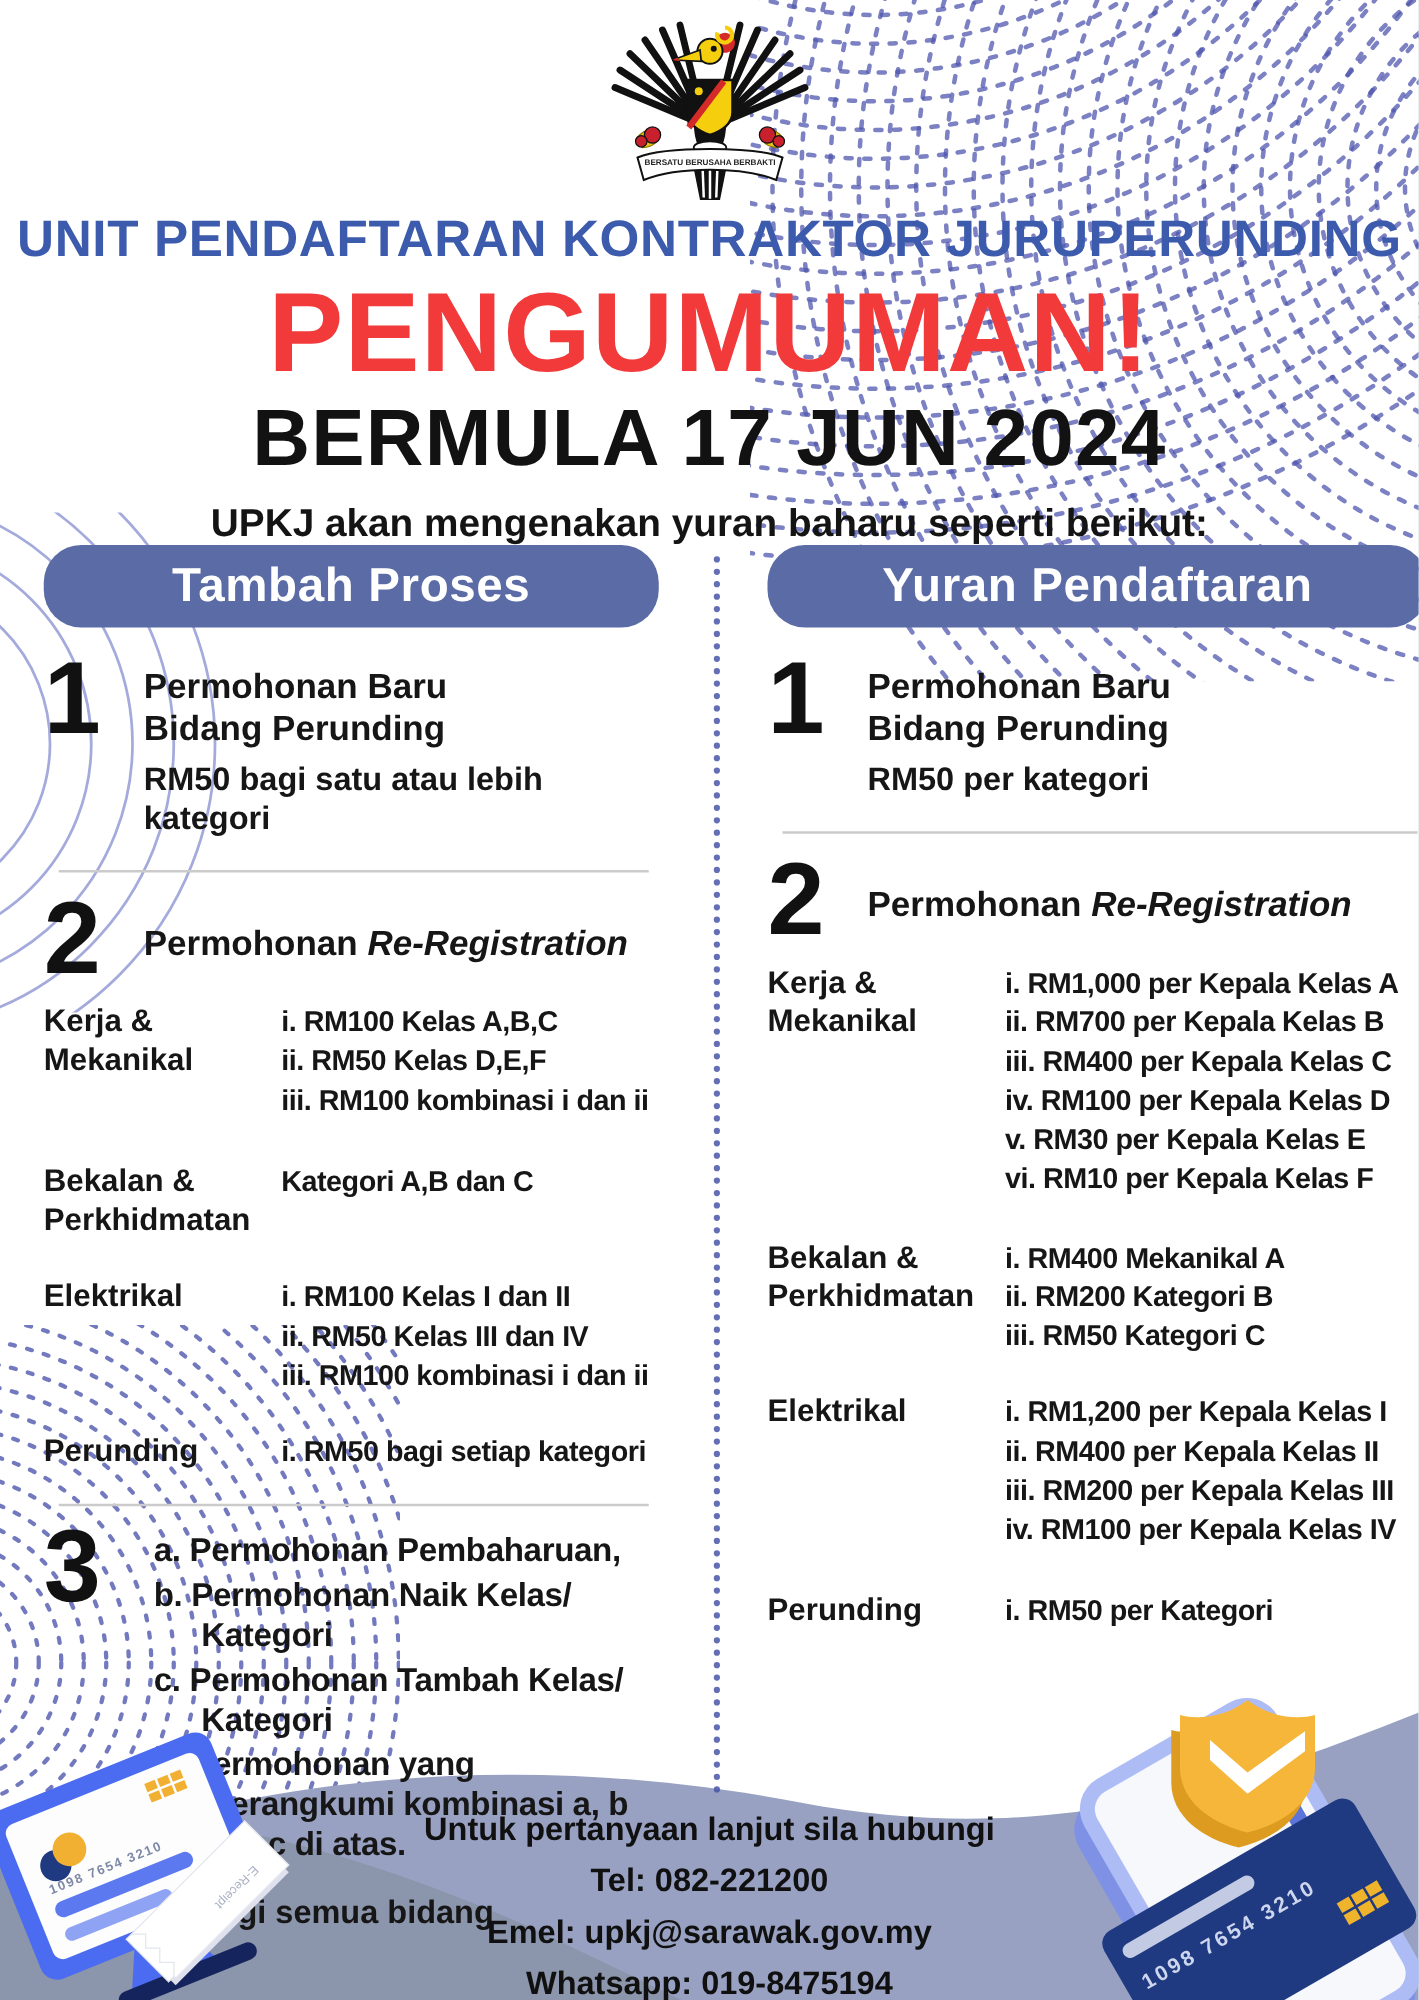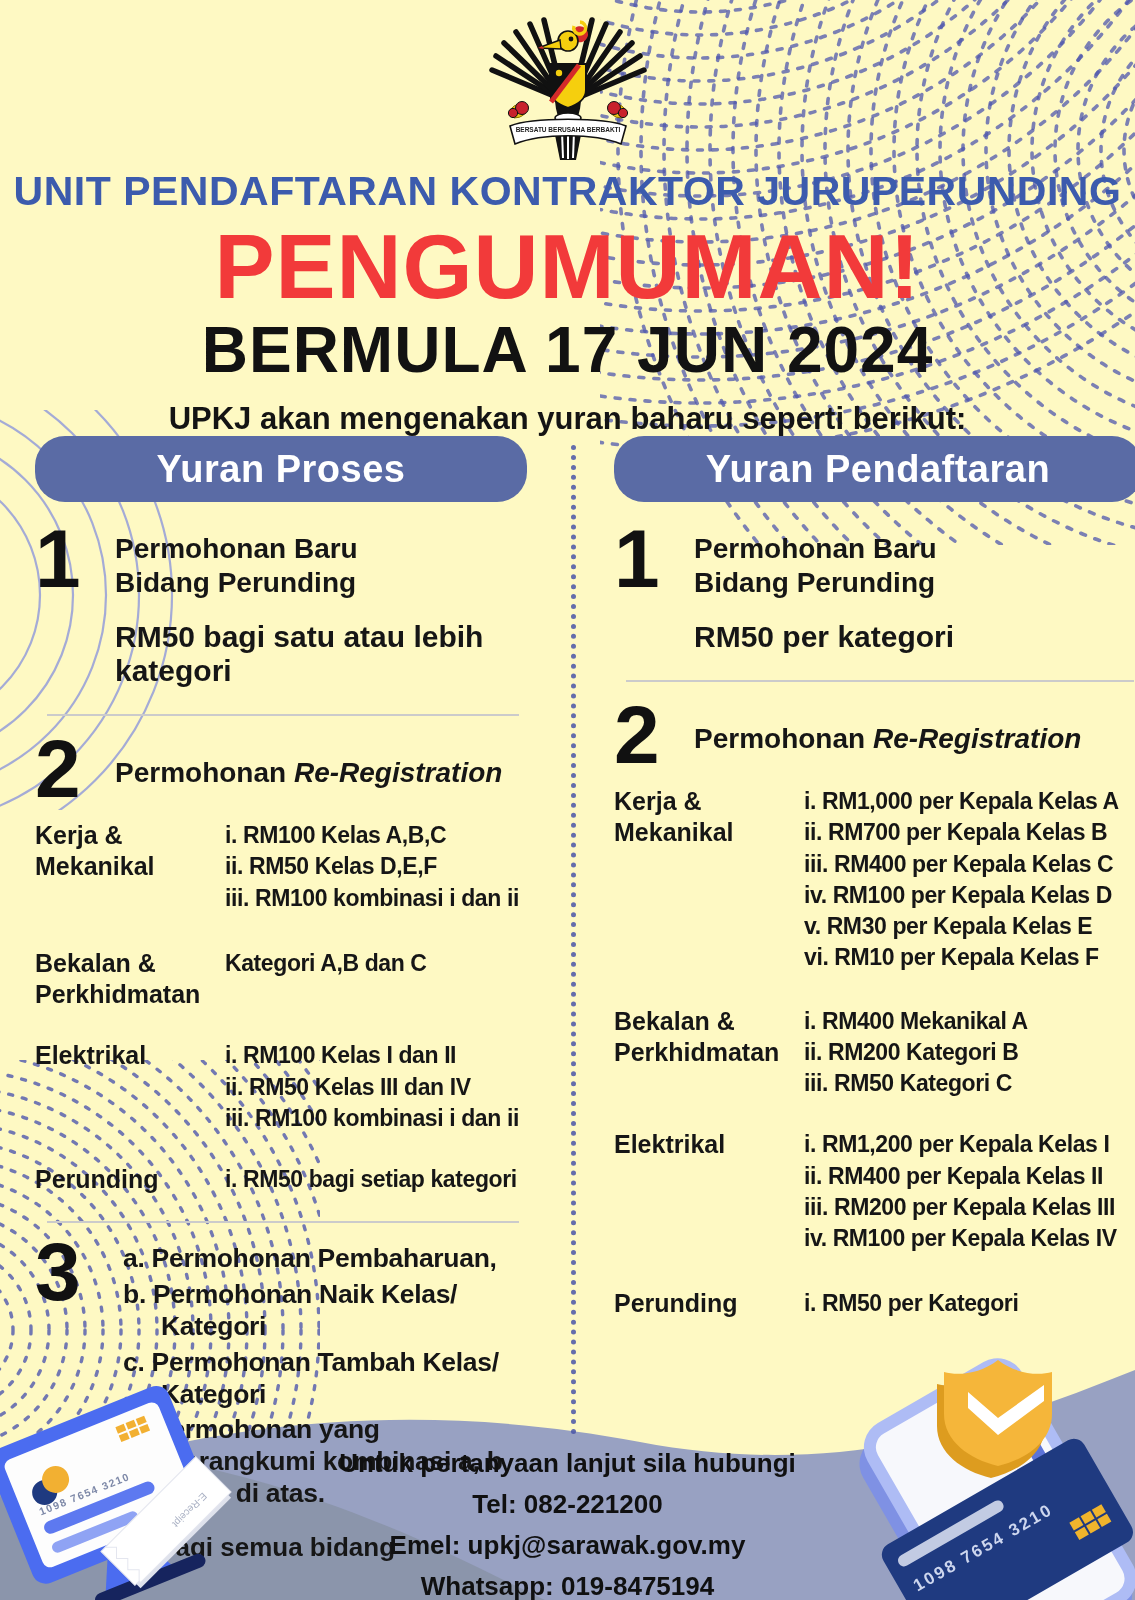--- a/index.html
+++ b/index.html
@@ -1,17 +1,17 @@
 <!DOCTYPE html>
 <html><head>
 <meta charset="utf-8">
 <style>
   html,body{margin:0;padding:0;background:#d8d8d8;}
   #poster{
-    position:relative;width:1135px;height:1600px;background:#fef9c3;
+    position:relative;width:1135px;height:1600px;background:#ffffff;
     overflow:hidden;font-family:"Liberation Sans",sans-serif;color:#161616;
     margin:0 auto;
   }
   svg{display:block;}
   .bg-svg{position:absolute;inset:0;width:1135px;height:1600px;}
   
   #tr-a circle,#tr-b circle{fill:none;stroke:#4f57ae;stroke-width:3.6;stroke-dasharray:5 10;stroke-linecap:round;opacity:.75;}
   #fp circle{fill:none;stroke:#4f57ae;stroke-width:3.4;stroke-dasharray:4 10;stroke-linecap:round;opacity:.8;}
   #lc circle{fill:none;stroke:#9aa2d8;stroke-width:2.2;opacity:.9;}
 
@@ -27,21 +27,21 @@
   .col-right{left:614px;width:528px;}
   .pill{height:66px;border-radius:30px;background:#5a6ba5;display:flex;align-items:center;justify-content:center;
         color:#fff;font-size:38px;font-weight:700;letter-spacing:.5px;}
   .vsep{position:absolute;left:571px;top:445px;height:990px;border-left:5px dotted #4a55a8;opacity:.85;}
 
   .sec{display:flex;margin-top:22px;}
   .num{flex:0 0 80px;font-size:82px;font-weight:800;line-height:.85;color:#111;}
   .sec-body{flex:1;padding-top:8px;}
   .sec-head{font-size:28px;font-weight:700;line-height:1.22;}
   .sec-head em{font-style:italic;}
-  .fee{margin-top:20px;font-size:30px;font-weight:700;}
+  .fee{margin-top:8px;font-size:26px;font-weight:700;}
   .divider{border:none;border-top:2px solid #cbcbcb;margin:26px 8px 0 12px;}
 
   .frows{margin-top:16px;}
   .frow{display:flex;}
   .flabel{flex:0 0 190px;font-size:25px;font-weight:700;line-height:1.25;}
   .fitems{flex:1;}
   .row-item{font-size:23px;font-weight:700;line-height:1.36;letter-spacing:-.4px;white-space:nowrap;}
   .row-item.wrap{white-space:normal;}
 
   .sec3 .num{flex:0 0 88px;}
@@ -227,21 +227,21 @@
     <div class="org-title">UNIT PENDAFTARAN KONTRAKTOR JURUPERUNDING</div>
     <div class="announce">PENGUMUMAN!</div>
     <div class="date-line">BERMULA 17 JUN 2024</div>
     <div class="intro">UPKJ akan mengenakan yuran baharu seperti berikut:</div>
   </div>
 
   <div class="vsep"></div>
 
   <div class="col col-left">
     <div class="pill">
-      <span>Yuran Proses</span>
+      <span>Tambah Proses</span>
     </div>
 
     <div class="sec">
       <div class="num">1</div>
       <div class="sec-body">
         <div class="sec-head" style="max-width:330px;">Permohonan Baru Bidang Perunding</div>
         <div class="fee">RM50 bagi satu atau lebih kategori</div>
       </div>
     </div>
 

